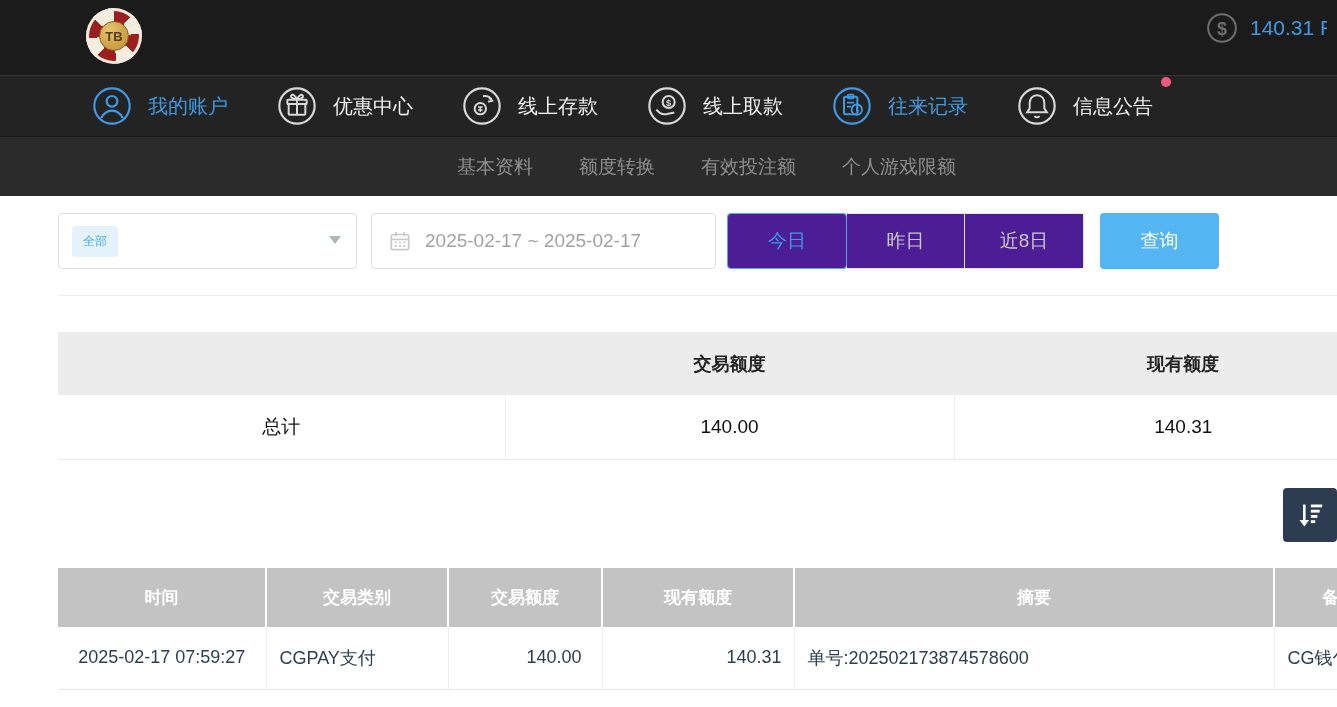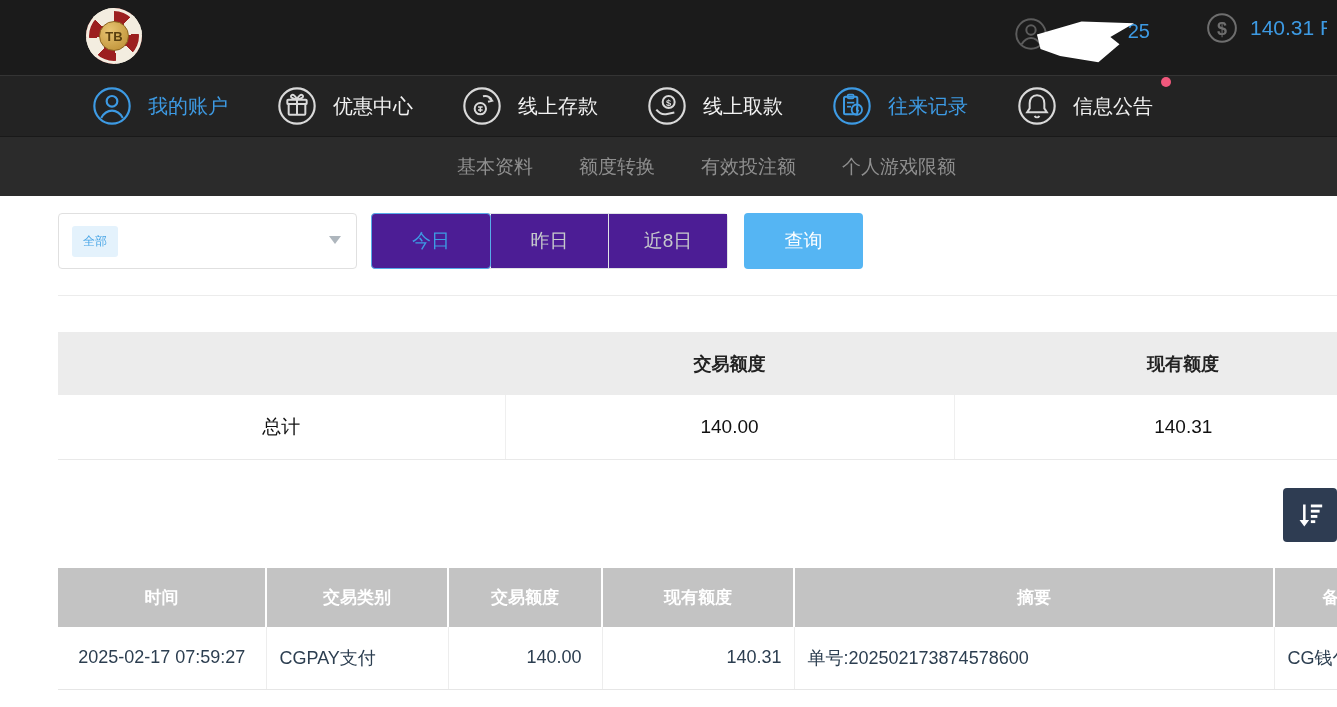--- a/index.html
+++ b/index.html
@@ -111,31 +111,20 @@
 </head>
 <body>
 
 <div class="topbar">
   <div class="logo">
     <div class="chip">
       <div class="chip-core">TB</div>
     </div>
   </div>
 
-  <div class="user-group">
-    <svg class="avatar-icon" viewBox="0 0 24 24">
-      <circle cx="12" cy="12" r="10.4" fill="none" stroke="currentColor" stroke-width="1.4"></circle>
-      <circle cx="12" cy="9.2" r="3.3" fill="none" stroke="currentColor" stroke-width="1.4"></circle>
-      <path d="M5.4 19.3c1.8-3.1 4.1-4.5 6.6-4.5s4.8 1.4 6.6 4.5" fill="none" stroke="currentColor" stroke-width="1.4"></path>
-    </svg>
-    <div class="username-wrap">
-      <span class="username-suffix">25</span>
-      <div class="redact"></div>
-    </div>
-  </div>
 
   <div class="balance-group">
     <svg class="dollar-icon" viewBox="0 0 24 24">
       <circle cx="12" cy="12" r="10.4" fill="none" stroke="currentColor" stroke-width="1.5"></circle>
       <text x="12" y="17" text-anchor="middle" font-size="13.5" font-weight="bold" fill="currentColor">$</text>
     </svg>
     <span class="balance-amount">
       <span>140.31</span>
       <span class="currency-clip">R</span>
     </span>
@@ -213,20 +202,37 @@
   <span class="subnav-item">有效投注额</span>
   <span class="subnav-item">个人游戏限额</span>
 </div>
 
 <div class="filter-row">
   <div class="select-box">
     <span class="filter-tag">全部</span>
     <span class="caret"></span>
   </div>
 
+  <div class="date-box">
+    <svg class="cal-icon" viewBox="0 0 24 24">
+      <rect x="4" y="6" width="16" height="14" rx="1.8" fill="none" stroke="currentColor" stroke-width="1.6"></rect>
+      <line x1="4" y1="10.6" x2="20" y2="10.6" stroke="currentColor" stroke-width="1.4"></line>
+      <line x1="8.2" y1="3.8" x2="8.2" y2="7.4" stroke="currentColor" stroke-width="1.6"></line>
+      <line x1="15.8" y1="3.8" x2="15.8" y2="7.4" stroke="currentColor" stroke-width="1.6"></line>
+      <g fill="currentColor">
+        <rect x="7" y="12.6" width="2" height="1.6"></rect>
+          <rect x="11" y="12.6" width="2" height="1.6"></rect>
+          <rect x="15" y="12.6" width="2" height="1.6"></rect>
+        <rect x="7" y="15.8" width="2" height="1.6"></rect>
+          <rect x="11" y="15.8" width="2" height="1.6"></rect>
+          <rect x="15" y="15.8" width="2" height="1.6"></rect>
+      </g>
+    </svg>
+    <span>2025-02-17 ~ 2025-02-17</span>
+  </div>
 
   <div class="range-group">
     <div class="range-btn active">今日</div>
     <div class="range-btn">昨日</div>
     <div class="range-btn">近8日</div>
   </div>
 
   <button class="search-btn">查询</button>
 </div>
 

